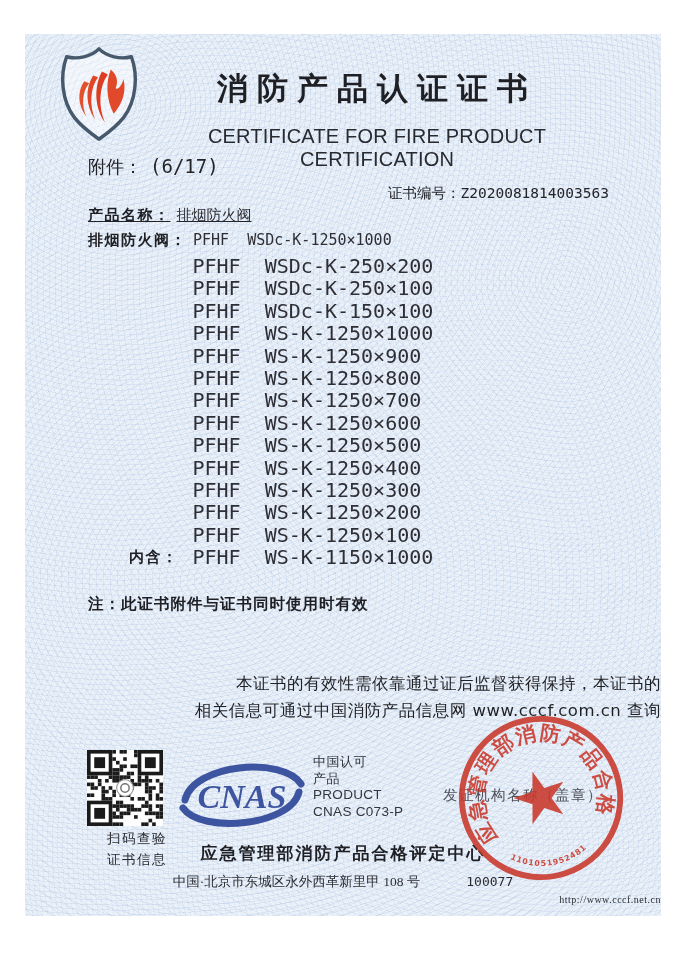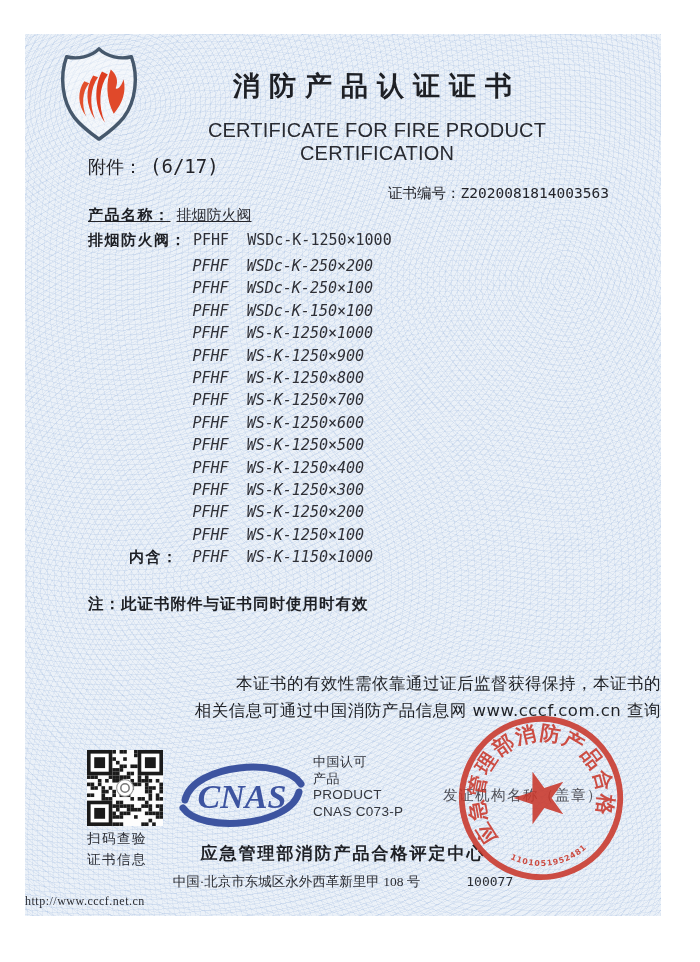--- a/index.html
+++ b/index.html
@@ -11,50 +11,50 @@
     position:absolute;left:25px;top:34px;width:636px;height:882px;overflow:hidden;
     background-color:#ebf1f8;
     background-image:
       repeating-radial-gradient(circle at 15% 8%,  rgba(125,160,212,.15) 0 1px, rgba(255,255,255,0) 1px 5px),
       repeating-radial-gradient(circle at 85% 28%, rgba(125,160,212,.12) 0 1px, rgba(255,255,255,0) 1px 6px),
       repeating-radial-gradient(circle at 30% 62%, rgba(125,160,212,.12) 0 1px, rgba(255,255,255,0) 1px 7px),
       repeating-radial-gradient(circle at 72% 92%, rgba(125,160,212,.10) 0 1px, rgba(255,255,255,0) 1px 5px);
   }
   .logo-shield{position:absolute;left:20px;top:8px;width:108px;height:108px;}
   .titles{position:absolute;left:112px;right:44px;top:34px;text-align:center;}
-  .title-cn{font-size:27px;font-weight:600;letter-spacing:9px;color:#1e2025;}
+  .title-cn{font-size:31px;font-weight:600;letter-spacing:9px;color:#1e2025;}
   .title-en{margin-top:15px;font-size:20px;letter-spacing:.2px;color:#282a31;font-family:"Liberation Sans",sans-serif;}
   .mono{font-family:"DejaVu Sans Mono",monospace;white-space:pre;}
   .attachment{position:absolute;left:63px;top:121px;font-size:18px;color:#23242a;}
   .attachment .mono{font-size:19px;margin-left:8px;}
   .cert-no{position:absolute;left:363px;top:150px;font-size:14.5px;}
   .cert-no .mono{font-size:14.5px;}
   .fieldrow{position:absolute;left:63px;white-space:nowrap;}
   .flabel{font-weight:700;font-size:15px;letter-spacing:1.5px;color:#1e2025;}
   .fvalue{font-size:15px;margin-left:6px;color:#2e2f36;}
   .row-product{top:171px;text-decoration:underline;}
   .row-unit{top:196px;}
   .contains{position:absolute;left:104px;top:221px;display:flex;align-items:flex-end;}
   .contains .flabel{margin-right:14px;line-height:22.4px;}
   .model-list{display:block;}
-  .model-item{display:block;font-size:15px;line-height:22.4px;color:#2e2f36;font-style:italic;}
+  .model-item{display:block;font-size:20px;line-height:22.4px;color:#2e2f36;}
   .note{position:absolute;left:63px;top:560px;font-weight:700;font-size:15.5px;letter-spacing:1px;color:#1e2025;}
   .validity{position:absolute;left:0;right:0;top:636px;text-align:right;font-size:16.5px;line-height:27px;letter-spacing:.5px;color:#1f2126;}
   .qr-wrap{position:absolute;left:62px;top:716px;width:80px;text-align:left;}
   .qr-wrap svg{width:76px;height:76px;display:block;background:#fdfdfd;}
-  .qr-cap{font-size:13.5px;line-height:17px;letter-spacing:1.5px;color:#2a2c33;margin-top:4px;}
+  .qr-cap{font-size:13.5px;line-height:17px;letter-spacing:1.5px;color:#2a2c33;margin-top:4px;margin-left:20px;}
   .cnas-wrap{position:absolute;left:150px;top:718px;width:134px;height:86px;}
   .accred{position:absolute;left:288px;top:720px;font-size:13px;line-height:16.5px;color:#2e3038;letter-spacing:.5px;}
   .accred .lat{font-family:"Liberation Sans",sans-serif;font-size:13.5px;letter-spacing:.3px;color:#33363d;}
   .seal-hint{position:absolute;left:418px;top:752px;z-index:1;font-size:14.5px;letter-spacing:1.5px;color:#4f5058;font-family:"Liberation Serif",serif;}
   .seal{position:absolute;left:424px;top:672px;width:184px;height:184px;z-index:2;opacity:.88;}
   .org-name{position:absolute;left:0;right:0;top:808px;text-align:center;font-size:17px;font-weight:700;letter-spacing:2px;color:#1e2025;}
   .org-line{position:absolute;left:0;right:0;top:839px;text-align:center;font-size:13.5px;color:#2b2d33;font-family:"Liberation Serif",serif;}
   .org-line .gap{display:inline-block;width:46px;}
-  .website{position:absolute;left:0;right:16px;top:860px;text-align:left;font-size:12px;color:#2b2d33;font-family:"Liberation Serif",serif;letter-spacing:.5px;}
+  .website{position:absolute;left:0;right:0;top:860px;text-align:right;font-size:10px;color:#2b2d33;font-family:"Liberation Serif",serif;letter-spacing:.5px;}
 </style>
 </head>
 <body>
 
 <div class="cert">
 
   <svg class="logo-shield" viewBox="0 0 110 110">
     <path d="M55 7 C47 15 33 18 22 15 C15 34 17 60 30 77 C38 87 48 94 55 99 C62 94 72 87 80 77 C93 60 95 34 88 15 C77 18 63 15 55 7 Z" fill="rgba(255,255,255,.45)" stroke="#46586c" stroke-width="3.5" stroke-linejoin="round"></path>
     <path d="M40 40 C33 50 33 64 42 76 C37 64 38 50 45 42 Z" fill="#e2502c"></path>
     <path d="M49 34 C41 47 41 64 51 79 C45 64 46 47 54 36 Z" fill="#e14526"></path>

